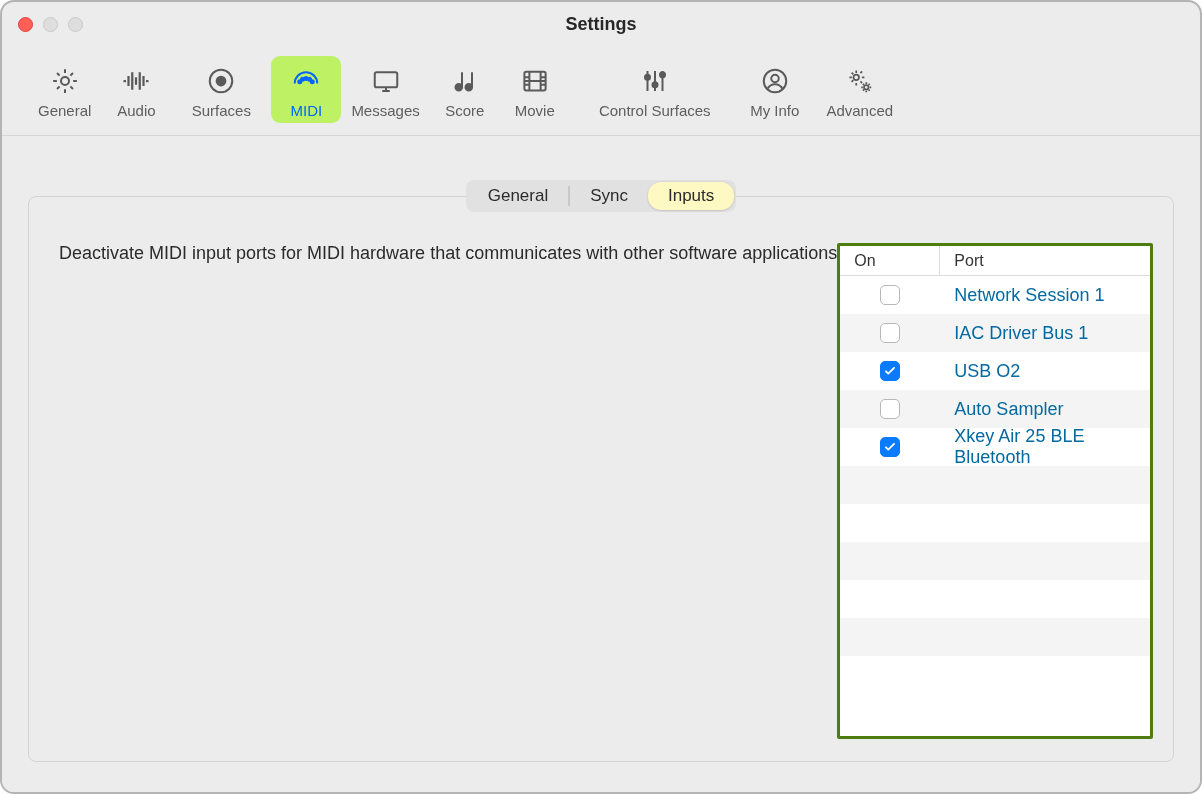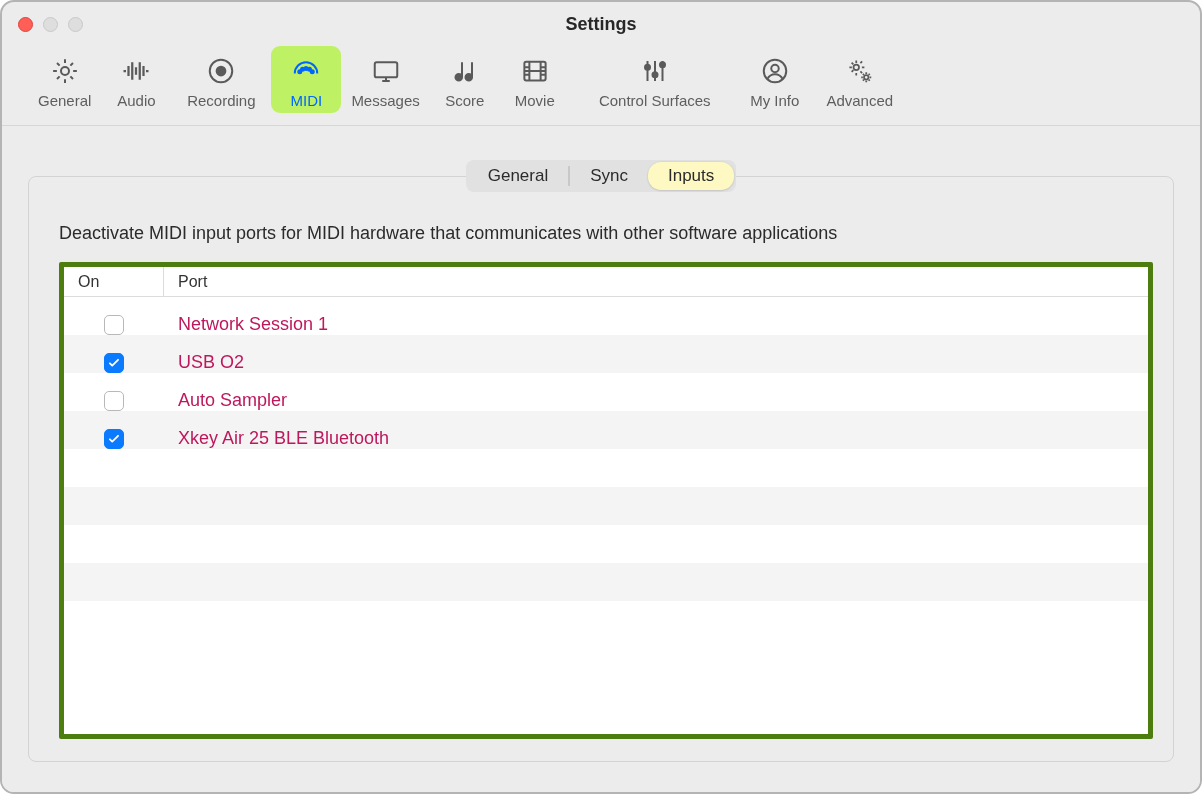--- a/index.html
+++ b/index.html
@@ -12,20 +12,21 @@
 }
 .window {
   width: 1202px;
   height: 794px;
   border: 2px solid #b4b4b4;
   border-radius: 14px;
   background: #ececec;
   display: flex;
   flex-direction: column;
   overflow: hidden;
+  gap: 10px;
 }
 .titlebar {
   height: 44px;
   display: flex;
   align-items: center;
   padding: 0 16px;
   position: relative;
 }
 .traffic-lights {
   display: flex;
@@ -112,29 +113,28 @@
   border-radius: 13px;
 }
 .panel {
   margin-top: -16px;
   border: 1px solid #d3d3d3;
   border-radius: 8px;
   padding: 46px 20px 22px 30px;
   background: #ececec;
   flex: 1;
   display: flex;
-  flex-direction: column;
 }
 .instruction {
   font-size: 18px;
   color: #2b2b2b;
   margin-bottom: 18px;
 }
 .table {
-  border: 5px solid #4d7c0f;
+  border: 3px solid #4d7c0f;
   background: #fff;
   flex: 1;
   display: flex;
   flex-direction: column;
   overflow: hidden;
   border-radius: 2px;
 }
 .thead {
   display: flex;
   border-bottom: 1px solid #dcdcdc;
@@ -153,24 +153,24 @@
 }
 .th-port {
   padding-left: 14px;
 }
 .tbody {
   flex: 1;
   overflow: auto;
 }
 .row {
   display: flex;
-  align-items: flex-end;
+  align-items: center;
   height: 38px;
   font-size: 18px;
-  color: #be185d;
+  color: #0369a1;
 }
 .row:nth-child(even) { background: #f4f4f4; }
 .row:nth-child(odd)  { background: #ffffff; }
 .cell-on {
   width: 100px;
   display:flex;
   justify-content: center;
   align-items: center;
 }
 .cell-port { padding-left: 14px; flex:1; }
@@ -226,21 +226,21 @@
       <span class="label">Audio</span>
     </div>
 
     <div class="tool wide">
       <span class="icon">
         <svg viewBox="0 0 24 24" width="30" height="30" fill="none" stroke="currentColor" stroke-width="1.6">
           <circle cx="12" cy="12" r="9"></circle>
             <circle cx="12" cy="12" r="3.5" fill="currentColor"></circle>
         </svg>
       </span>
-      <span class="label">Recording</span>
+      <span class="label">Surfaces</span>
     </div>
 
     <div class="tool active">
       <span class="icon">
         <svg viewBox="0 0 24 24" width="30" height="30" fill="none" stroke="currentColor" stroke-width="1.6">
           <path d="M3 14a9 9 0 0 1 18 0"></path>
           <circle cx="7" cy="12.5" r="1.2" fill="currentColor"></circle>
           <circle cx="12" cy="10" r="1.2" fill="currentColor"></circle>
           <circle cx="17" cy="12.5" r="1.2" fill="currentColor"></circle>
           <circle cx="9.2" cy="10.5" r="1.2" fill="currentColor"></circle>
@@ -348,20 +348,26 @@
         </div>
         <div class="tbody" id="tbody">
             <div class="row">
               <div class="cell-on">
                 <div class="cb"></div>
               </div>
               <div class="cell-port">Network Session 1</div>
             </div>
             <div class="row">
               <div class="cell-on">
+                <div class="cb"></div>
+              </div>
+              <div class="cell-port">IAC Driver Bus 1</div>
+            </div>
+            <div class="row">
+              <div class="cell-on">
                 <div class="cb checked">
                   <svg viewBox="0 0 24 24" width="14" height="14">
                     <path d="M5 12.5l4 4 10-10" fill="none" stroke="#fff" stroke-width="3" stroke-linecap="round" stroke-linejoin="round"></path>
                   </svg>
                 </div>
               </div>
               <div class="cell-port">USB O2</div>
             </div>
             <div class="row">
               <div class="cell-on">

